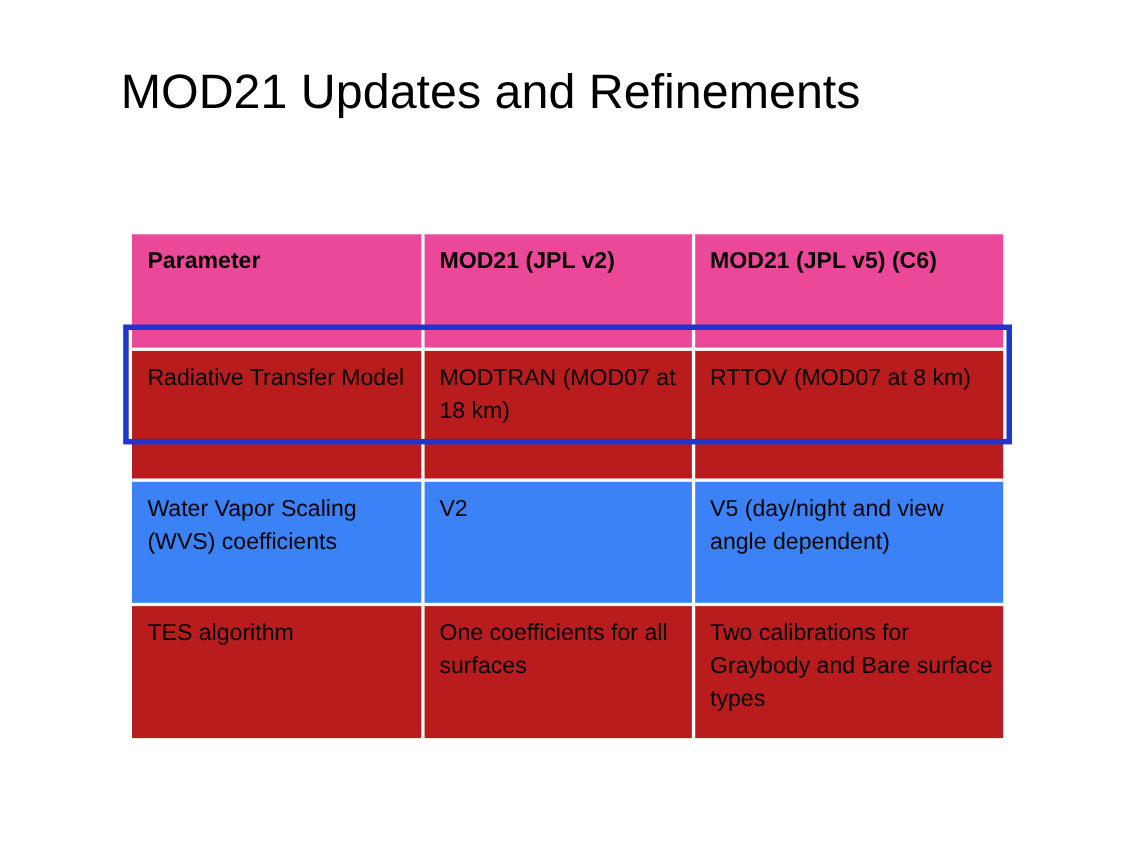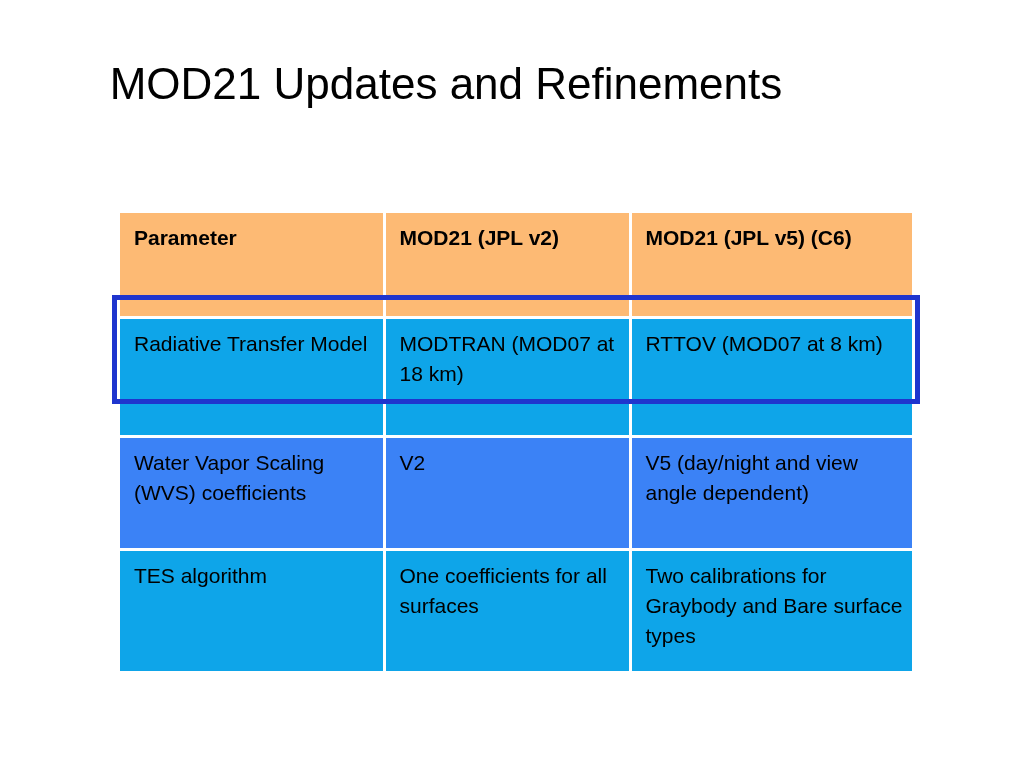--- a/index.html
+++ b/index.html
@@ -57,28 +57,28 @@
     color: #000000;
     text-align: left;
     word-wrap: break-word;
   }
   table.cmp th:last-child,
   table.cmp td:last-child {
     border-right: none;
   }
 
   thead th {
-    background: #fdba74;
+    background: #ec4899;
     color: #ffffff;
     font-weight: bold;
     height: 83px;
     padding-top: 8px;
   }
 
-  tbody tr.band-dark td { background: #0ea5e9; }
+  tbody tr.band-dark td { background: #b91c1c; }
   tbody tr.band-light td { background: #3b82f6; }
 
   tbody tr.r1 td { height: 96px; }
   tbody tr.r2 td { height: 90px; }
   tbody tr.r3 td { height: 100px; border-bottom: none; padding-left: 14px; }
 
   
   .highlight-box {
     position: absolute;
     left: 112px;

